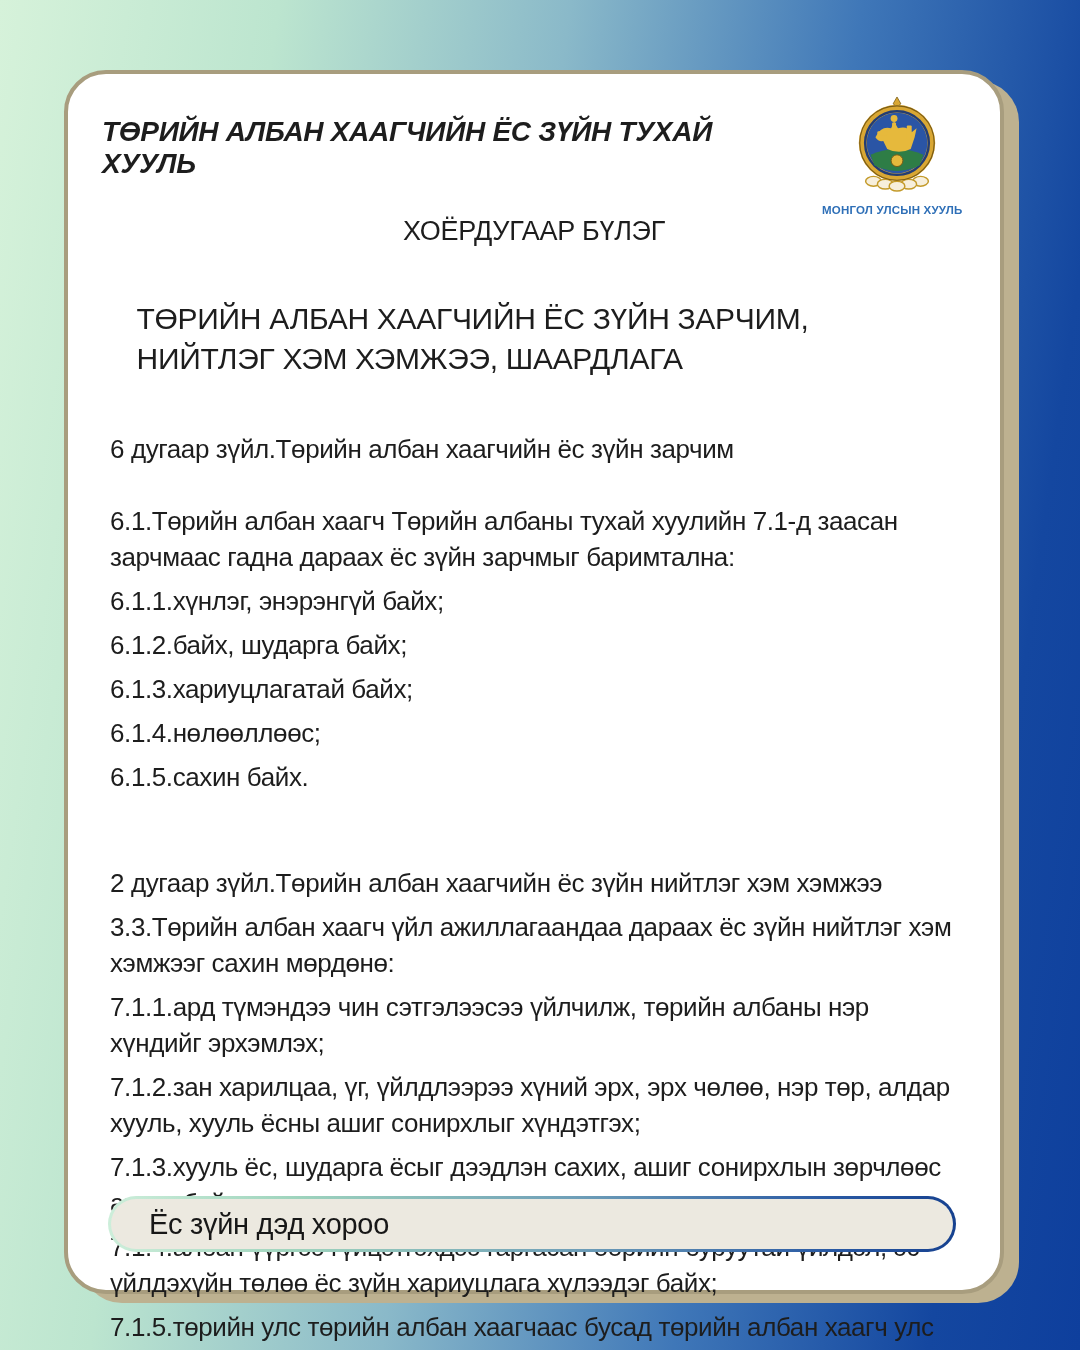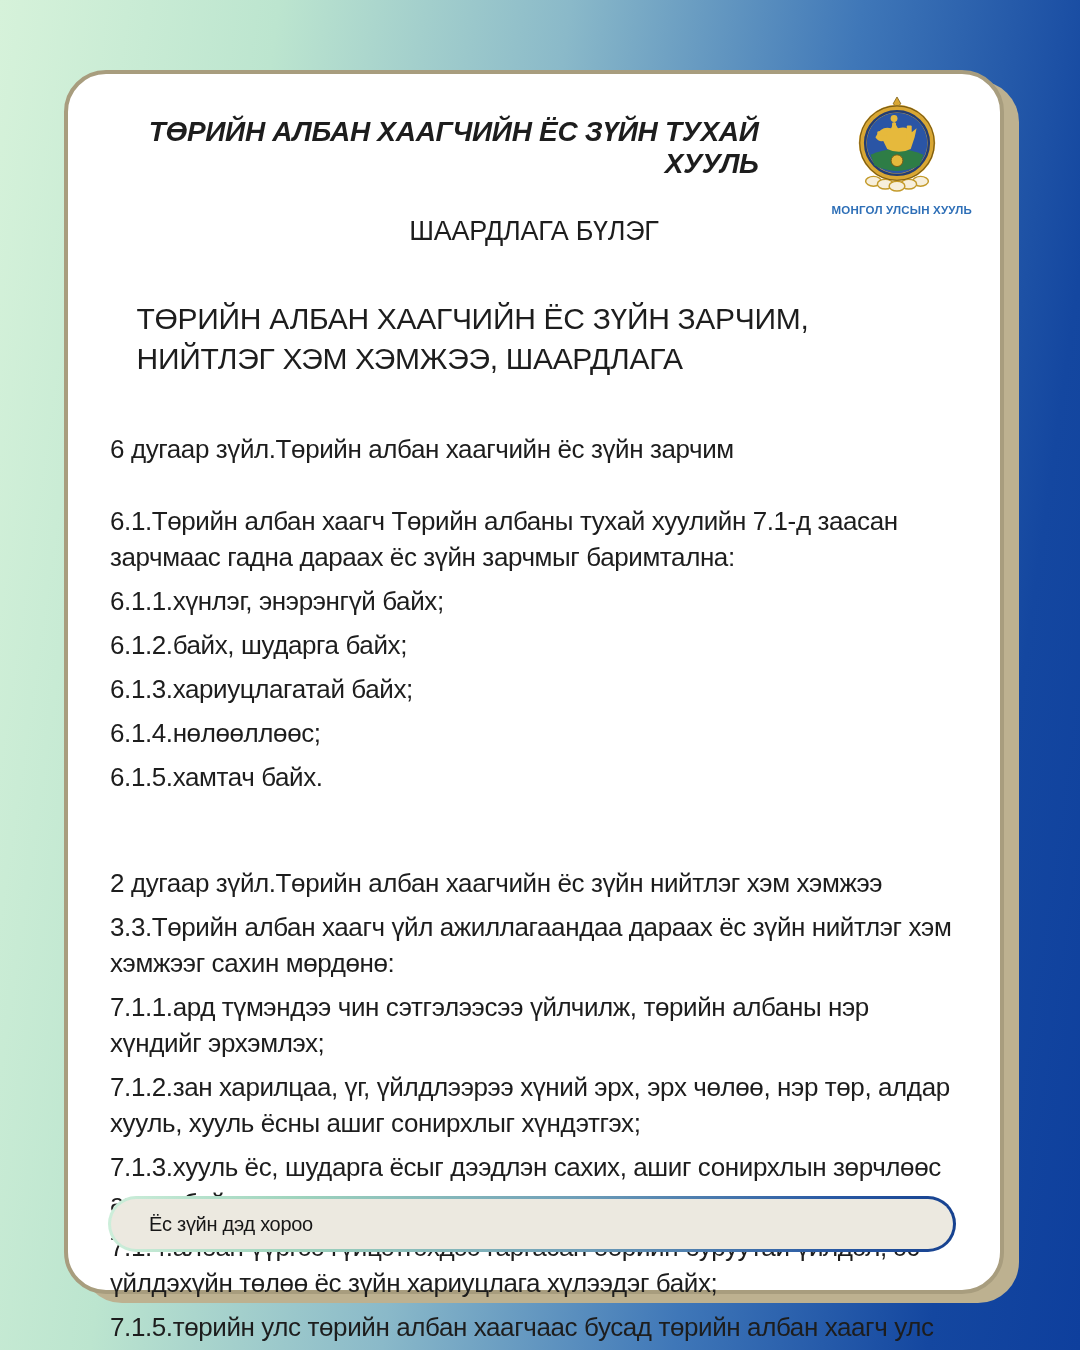--- a/index.html
+++ b/index.html
@@ -9,47 +9,47 @@
     background:linear-gradient(98deg,#d6f2da 0%,#bce5cf 22%,#8ab9c9 45%,#3f77b8 68%,#1447a0 88%,#0e3f9d 100%);
   }
   .card{
     position:absolute;left:64px;top:70px;width:940px;height:1224px;
     background:#ffffff;border:4px solid #a89d7e;border-radius:42px;
     box-shadow:16px 10px 0 -1px #bdb190;
     box-sizing:border-box;
   }
   .content{position:relative;width:100%;height:100%;padding:32px 34px;box-sizing:border-box;color:#1d1d1d;}
   .doc-title{
-    width:76%;margin:10px 0 0 0;text-align:right;
+    width:76%;margin:10px 0 0 0;text-align:left;
     font-size:28px;font-weight:700;font-style:italic;letter-spacing:-0.3px;
   }
   .chapter{
     width:100%;margin:36px 0 0 0;text-align:center;
     font-size:27px;font-weight:400;letter-spacing:-0.3px;
   }
-  .logo{position:absolute;top:22px;right:28px;width:150px;text-align:right;}
+  .logo{position:absolute;top:22px;right:28px;width:150px;text-align:left;}
   .logo svg{display:block;margin:0 auto;}
   .logo-caption{margin-top:10px;font-size:11.5px;font-weight:700;color:#2e6fb7;letter-spacing:0.2px;white-space:nowrap;}
   .section-heading{
     margin:52px auto 0 auto;width:92%;text-align:left;
     font-size:30px;font-weight:500;line-height:40px;letter-spacing:-0.3px;
   }
   .bodytext{margin-top:52px;font-size:26px;line-height:36px;letter-spacing:-0.4px;}
   .bodytext p{margin:8px;padding:0;}
   .gap-one{margin-top:36px !important;}
   .gap-big{margin-top:70px !important;}
   .badge-wrap{
     position:absolute;left:40px;right:44px;bottom:38px;height:56px;
     border-radius:30px;padding:3px;box-sizing:border-box;
     background:linear-gradient(90deg,#cdeeda 0%,#9fd4bd 22%,#6f9fb8 55%,#2a5aa4 85%,#16418f 100%);
   }
   .badge{
     width:100%;height:100%;border-radius:27px;background:#ece9e0;
     display:flex;align-items:center;box-sizing:border-box;padding-left:38px;
-    font-size:20px;letter-spacing:-0.3px;color:#171717;
+    font-size:29px;letter-spacing:-0.3px;color:#171717;
   }
 </style>
 </head>
 <body>
 
 <div class="card">
   <div class="content">
 
     <h1 class="doc-title">ТӨРИЙН АЛБАН ХААГЧИЙН ЁС ЗҮЙН ТУХАЙ ХУУЛЬ</h1>
 
@@ -82,32 +82,32 @@
             <rect x="45" y="27" width="4" height="20" rx="1"></rect>
             <path d="M28 42 q6 -12 16 -9 l3 -7 4 7 q9 -3 14 4 l5 -4 -2 9 -4 12 q-12 6 -24 0 l-4 -8 q-5 1 -8 -4 z"></path>
             <rect x="60" y="30" width="5" height="14" rx="1"></rect>
             <rect x="30" y="36" width="10" height="4" rx="1"></rect>
           </g>
         </svg>
       </span>
       <div class="logo-caption">МОНГОЛ УЛСЫН ХУУЛЬ</div>
     </div>
 
-    <h2 class="chapter">ШААРДЛАГА БҮЛЭГ</h2>
+    <h2 class="chapter">ХОЁРДУГААР БҮЛЭГ</h2>
 
     <h3 class="section-heading">ТӨРИЙН АЛБАН ХААГЧИЙН ЁС ЗҮЙН ЗАРЧИМ, НИЙТЛЭГ ХЭМ ХЭМЖЭЭ, ШААРДЛАГА</h3>
 
     <div class="bodytext">
       <p>6 дугаар зүйл.Төрийн албан хаагчийн ёс зүйн зарчим</p>
       <p class="gap-one">6.1.Төрийн албан хаагч Төрийн албаны тухай хуулийн 7.1-д заасан зарчмаас гадна дараах ёс зүйн зарчмыг баримтална:</p>
       <p>6.1.1.хүнлэг, энэрэнгүй байх;</p>
       <p>6.1.2.байх, шударга байх;</p>
       <p>6.1.3.хариуцлагатай байх;</p>
       <p>6.1.4.нөлөөллөөс;</p>
-      <p>6.1.5.хамтач байх.</p>
+      <p>6.1.5.сахин байх.</p>
       <p class="gap-big">2 дугаар зүйл.Төрийн албан хаагчийн ёс зүйн нийтлэг хэм хэмжээ</p>
       <p>3.3.Төрийн албан хаагч үйл ажиллагаандаа дараах ёс зүйн нийтлэг хэм хэмжээг сахин мөрдөнө:</p>
       <p>7.1.1.ард түмэндээ чин сэтгэлээсээ үйлчилж, төрийн албаны нэр хүндийг эрхэмлэх;</p>
       <p>7.1.2.зан харилцаа, үг, үйлдлээрээ хүний эрх, эрх чөлөө, нэр төр, алдар хууль, хууль ёсны ашиг сонирхлыг хүндэтгэх;</p>
       <p>7.1.3.хууль ёс, шударга ёсыг дээдлэн сахих, ашиг сонирхлын зөрчлөөс ангид байх;</p>
       <p>7.1.4.албан үүргээ гүйцэтгэхдээ гаргасан өөрийн буруутай үйлдэл, эс үйлдэхүйн төлөө ёс зүйн хариуцлага хүлээдэг байх;</p>
       <p>7.1.5.төрийн улс төрийн албан хаагчаас бусад төрийн албан хаагч улс төрийн хувьд төвийг сахиж, аливаа улс төрийн эвсэл, хөдөлгөөн, намын нөлөөллөөс ангид байх;</p>
     </div>
 
     <div class="badge-wrap">

